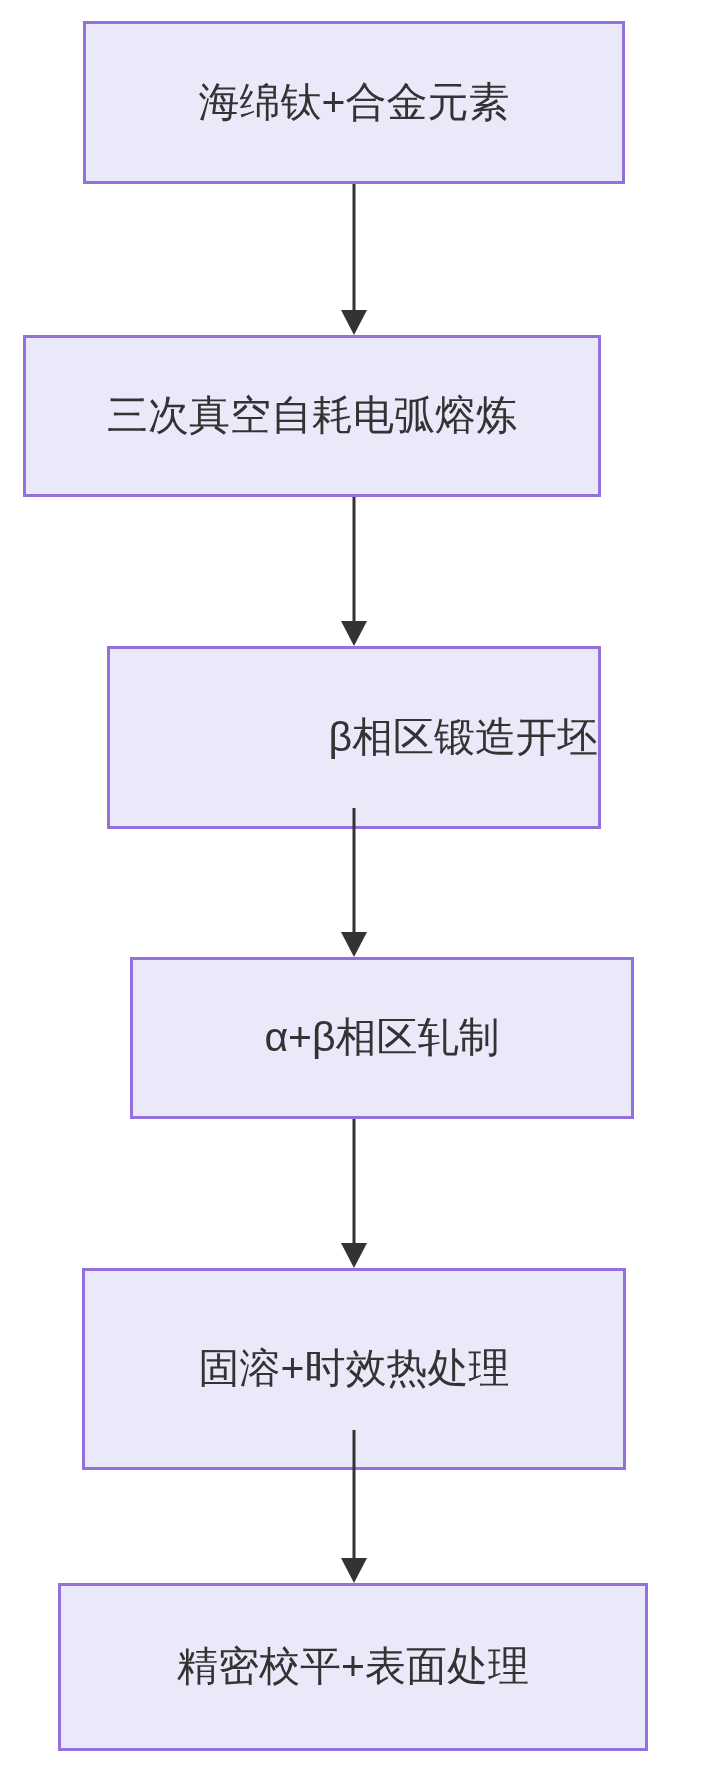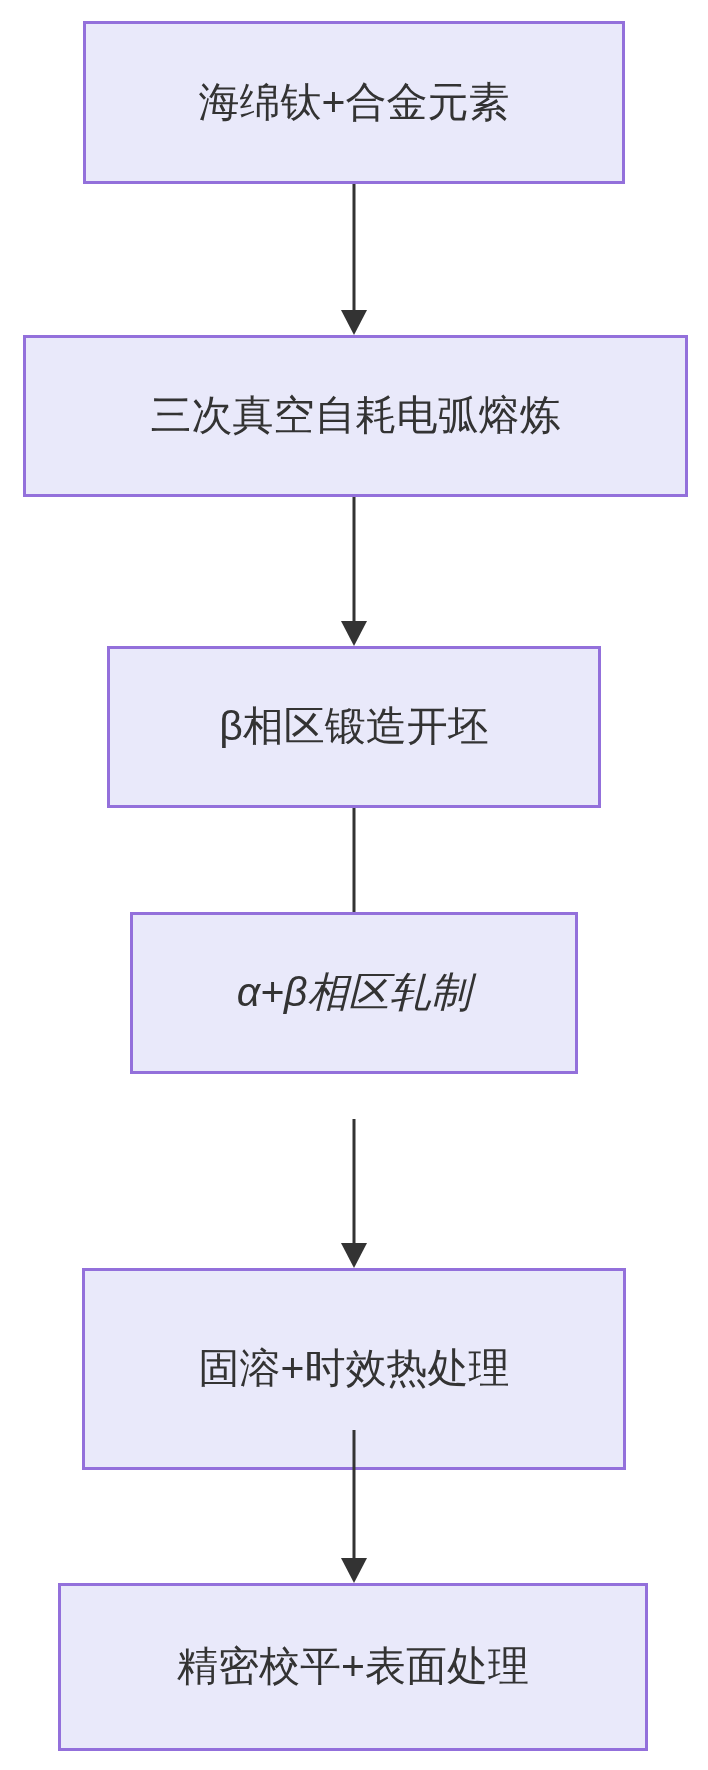--- a/index.html
+++ b/index.html
@@ -68,39 +68,39 @@
 
   <div class="node" style="left:83px; top:21px; width:542px; height:163px;align-items:center;">
     <span>海绵钛+合金元素</span>
   </div>
 
   <div class="edge" style="top:184px; height:151px;">
     <div class="edge-line"></div>
     <div class="edge-head"></div>
   </div>
 
-  <div class="node" style="left:23px; top:335px; width:665px; height:162px;">
+  <div class="node" style="left:23px; top:335px; width:578px; height:162px;">
     <span>三次真空自耗电弧熔炼</span>
   </div>
 
   <div class="edge" style="top:497px; height:149px;">
     <div class="edge-line"></div>
     <div class="edge-head"></div>
   </div>
 
-  <div class="node" style="left:107px; top:646px; width:494px; height:162px;">
+  <div class="node" style="left:107px; top:646px; width:494px; height:183px;justify-content:flex-end;">
     <span>β相区锻造开坯</span>
   </div>
 
   <div class="edge" style="top:808px; height:149px;">
     <div class="edge-line"></div>
     <div class="edge-head"></div>
   </div>
 
-  <div class="node" style="left:130px; top:912px; width:448px; height:162px;font-style:italic;">
+  <div class="node" style="left:130px; top:957px; width:504px; height:162px;">
     <span>α+β相区轧制</span>
   </div>
 
   <div class="edge" style="top:1119px; height:149px;">
     <div class="edge-line"></div>
     <div class="edge-head"></div>
   </div>
 
   <div class="node" style="left:82px; top:1268px; width:544px; height:202px;">
     <span>固溶+时效热处理</span>

